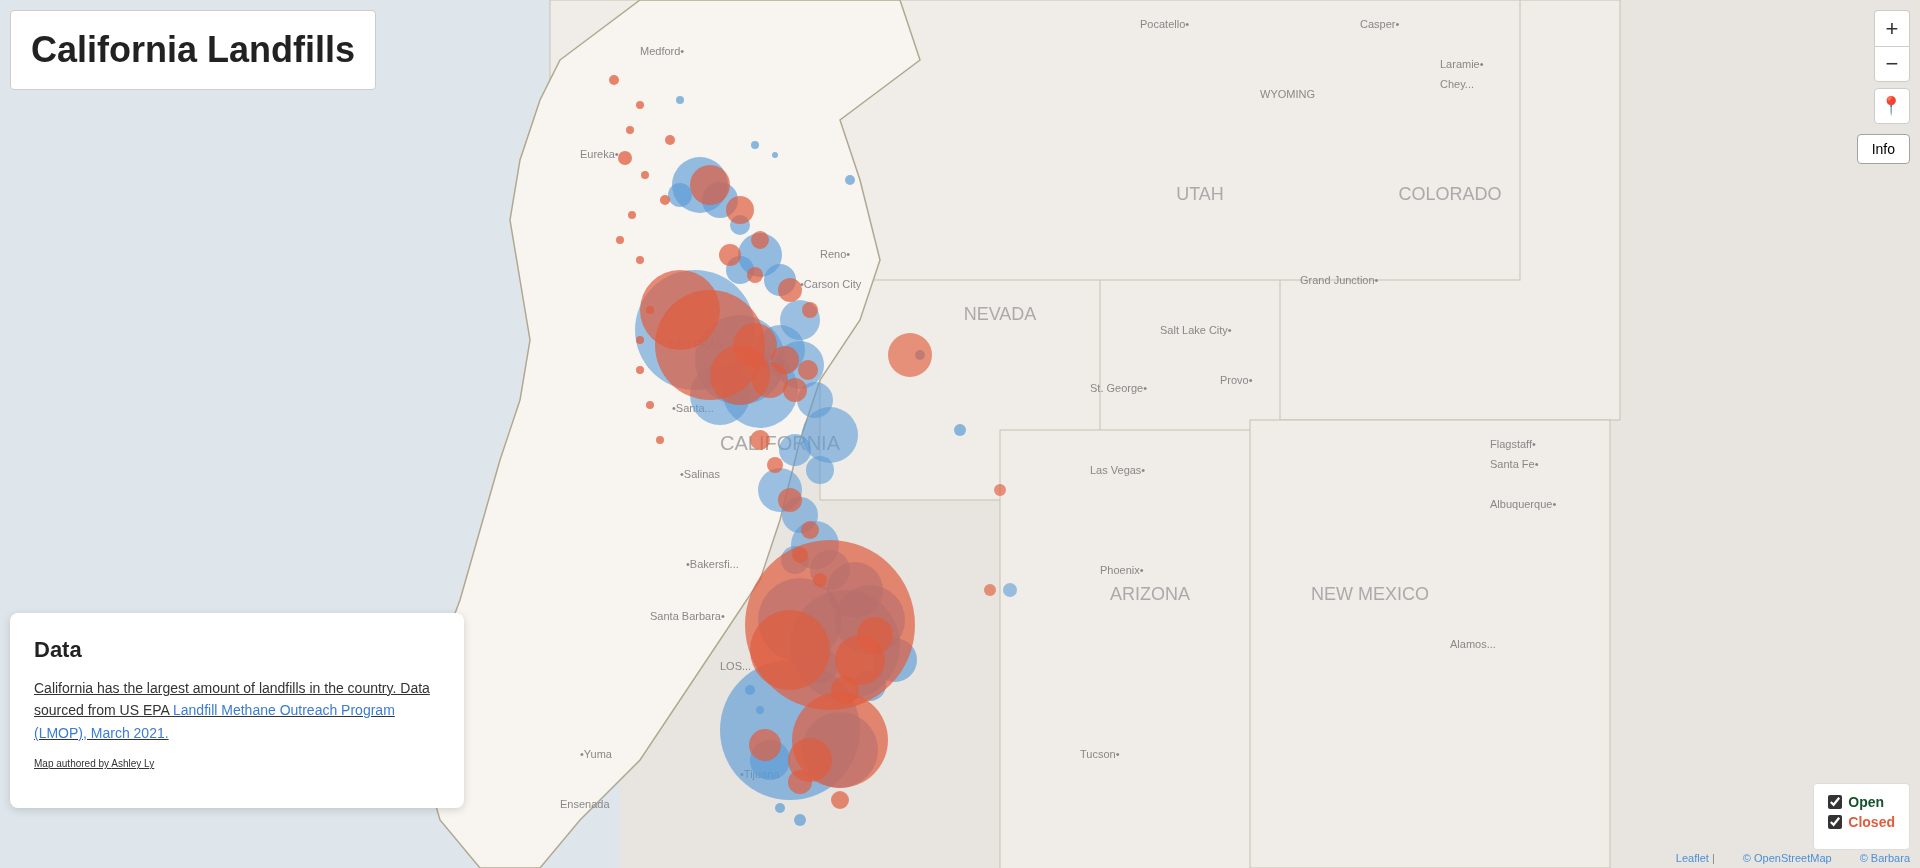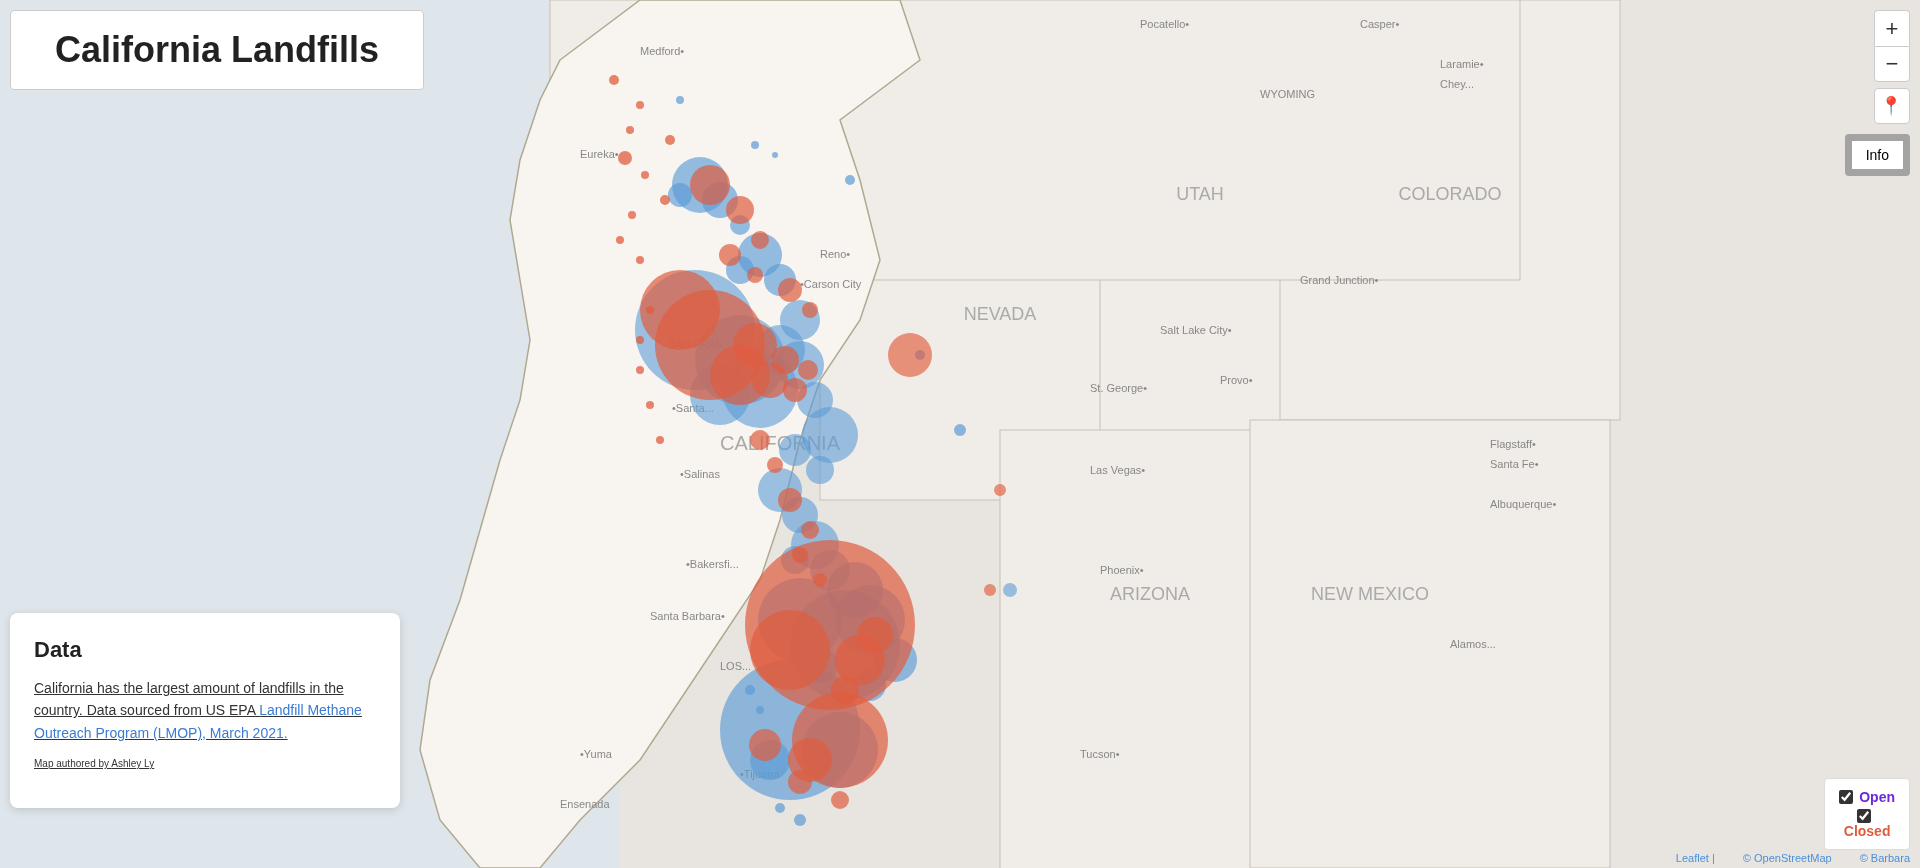--- a/index.html
+++ b/index.html
@@ -19,37 +19,37 @@
       width: 100%; height: 100%;
     }
 
     
     #title-card {
       position: absolute;
       top: 10px; left: 10px;
       background: white;
       border: 1px solid #ccc;
       border-radius: 4px;
-      padding: 18px 44px;
+      padding: 18px 20px;
       z-index: 10;
     }
     #title-card h1 {
       font-size: 36px;
       font-weight: bold;
       color: #222;
     }
 
     
     #data-card {
       position: absolute;
       bottom: 60px; left: 10px;
       background: white;
       border-radius: 8px;
       padding: 24px 24px;
-      width: 390px;
+      width: 454px;
       z-index: 10;
       box-shadow: 0 2px 8px rgba(0,0,0,0.15);
     }
     #data-card h2 {
       font-size: 22px;
       font-weight: bold;
       color: #222;
       margin-bottom: 14px;
     }
     #data-card p {
@@ -99,21 +99,21 @@
       cursor: pointer;
       display: flex; align-items: center; justify-content: center;
       font-size: 18px;
       z-index: 10;
     }
 
     #info-btn {
       position: absolute;
       top: 134px; right: 10px;
       background: white;
-      border: 7px solid #a3a3a3;
+      border: 1px solid #a3a3a3;
       border-radius: 4px;
       padding: 6px 14px;
       font-size: 14px;
       cursor: pointer;
       z-index: 10;
     }
 
     
     #legend {
       position: absolute;
@@ -123,27 +123,27 @@
       border-radius: 4px;
       padding: 10px 14px;
       z-index: 10;
       font-size: 14px;
     }
     .legend-item {
       display: flex;
       align-items: center;
       margin-bottom: 4px;
     }
-    .legend-item:last-child { margin-bottom: 0; flex-direction: column; }
+    .legend-item:last-child { margin-bottom: 9px; }
     .legend-checkbox {
       width: 14px; height: 14px;
       margin-right: 6px;
       accent-color: #333;
     }
-    .legend-label-open { color: #6d28d9; font-weight: bold; }
+    .legend-label-open { color: #14532d; font-weight: bold; }
     .legend-label-closed { color: #e05c3e; font-weight: bold; }
 
     
     #attribution {
       position: absolute;
       bottom: 4px; right: 10px;
       font-size: 11px;
       color: #888;
       z-index: 10;
     }

